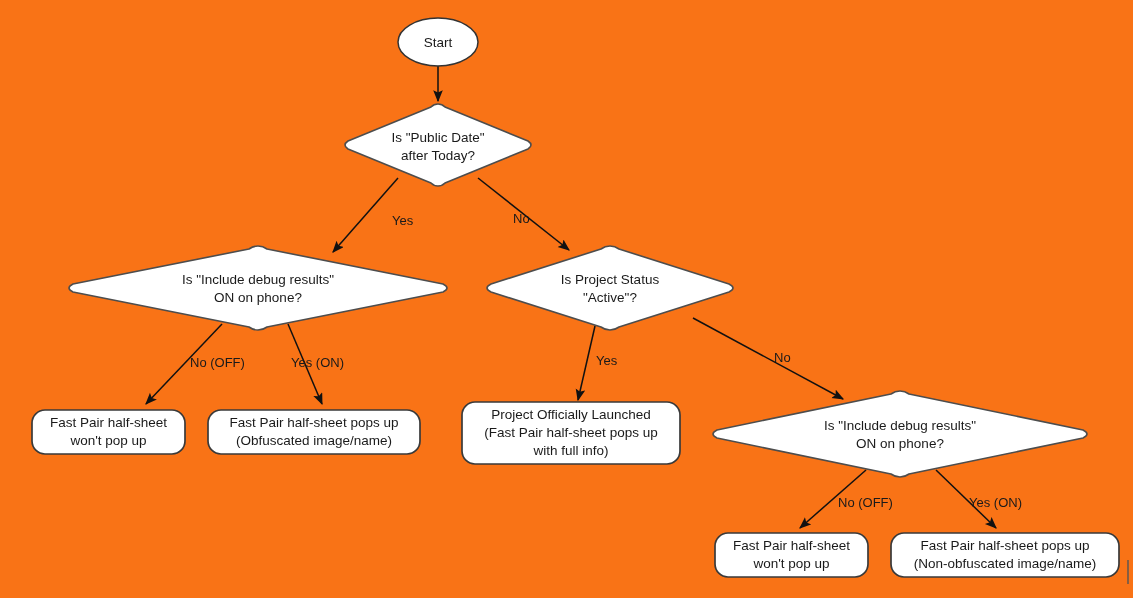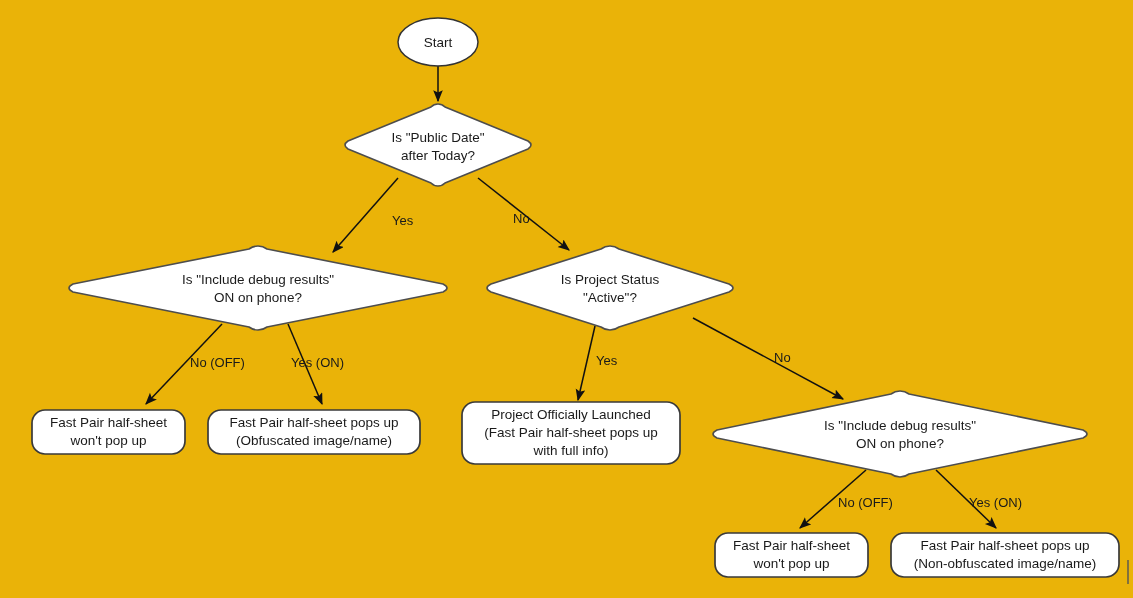--- a/index.html
+++ b/index.html
@@ -11,21 +11,21 @@
   body {
     width: 1133px;
     height: 598px;
     overflow: hidden;
     font-family: "Liberation Sans", sans-serif;
   }
   #flow-root {
     position: relative;
     width: 1133px;
     height: 598px;
-    background: #eab308;
+    background: #f97316;
   }
   svg.flow-canvas {
     display: block;
     width: 1133px;
     height: 598px;
   }
   .node-shape {
     fill: #ffffff;
     stroke: #4d4d4d;
     stroke-width: 1.6;

